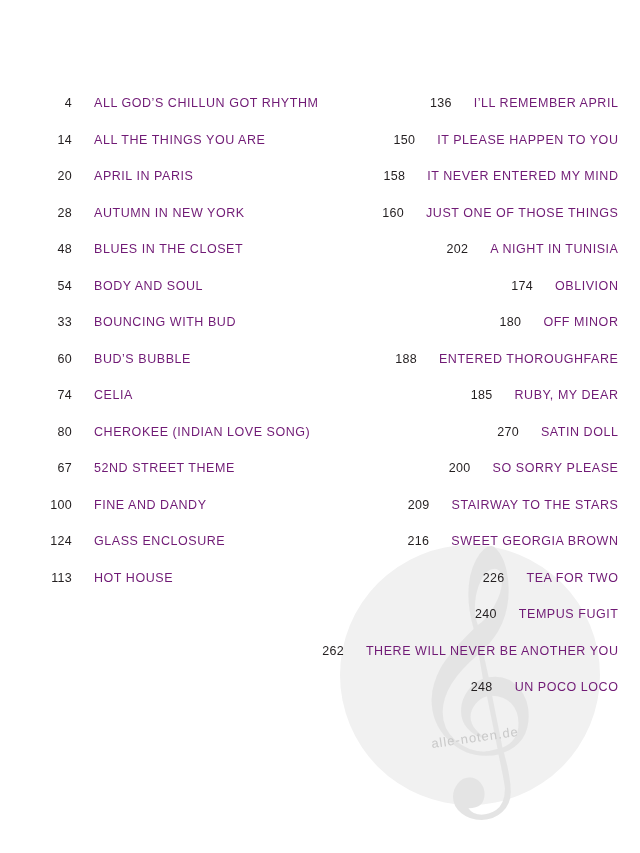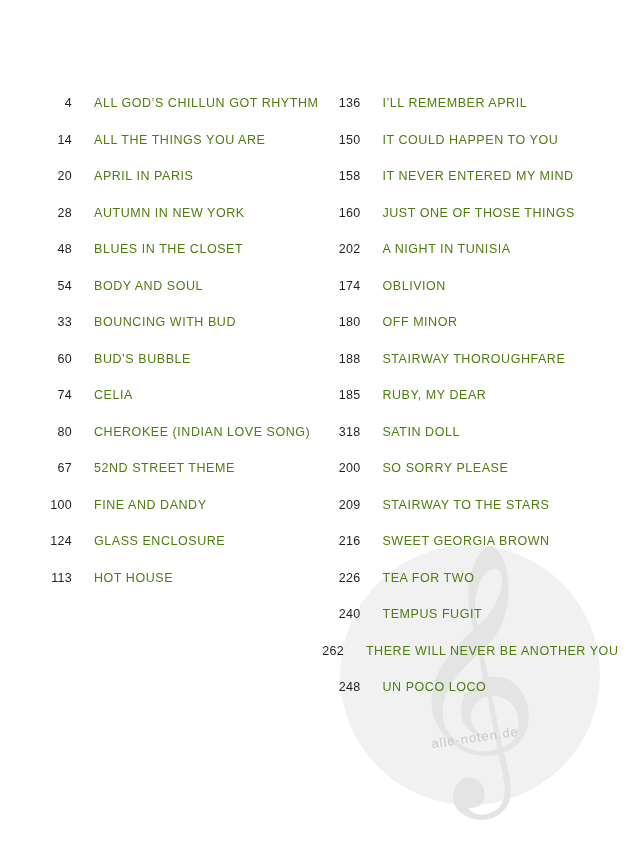--- a/index.html
+++ b/index.html
@@ -68,40 +68,40 @@
   .columns {
     display: flex;
     flex-direction: row;
     align-items: flex-start;
   }
   .column {
     display: flex;
     flex-direction: column;
   }
   .column.left { width: 292px; }
-  .column.right { width: 300px; }
+  .column.right { width: 300px; align-items: flex-end; }
 
   .entry {
     display: flex;
     flex-direction: row;
     align-items: baseline;
     height: 36.5px;
   }
   .entry .page-num {
     width: 42px;
     text-align: right;
     font-size: 12.5px;
     letter-spacing: 0.3px;
     color: #231f20;
   }
   .entry .title {
     margin-left: 22px;
     font-size: 12.5px;
     letter-spacing: 0.55px;
-    color: #4d7c0f;
+    color: #701a75;
     white-space: nowrap;
   }
 </style>
 </head>
 <body>
 
 <div id="watermark">
   <div class="disc"></div>
   <div class="clef">𝄞</div>
   <div class="wm-text">alle-noten.de</div>
@@ -167,21 +167,21 @@
           <span class="title">HOT HOUSE</span>
         </div>
       </div>
     <div class="column right">
         <div class="entry">
           <span class="page-num">136</span>
           <span class="title">I’LL REMEMBER APRIL</span>
         </div>
         <div class="entry">
           <span class="page-num">150</span>
-          <span class="title">IT COULD HAPPEN TO YOU</span>
+          <span class="title">IT PLEASE HAPPEN TO YOU</span>
         </div>
         <div class="entry">
           <span class="page-num">158</span>
           <span class="title">IT NEVER ENTERED MY MIND</span>
         </div>
         <div class="entry">
           <span class="page-num">160</span>
           <span class="title">JUST ONE OF THOSE THINGS</span>
         </div>
         <div class="entry">
@@ -191,28 +191,28 @@
         <div class="entry">
           <span class="page-num">174</span>
           <span class="title">OBLIVION</span>
         </div>
         <div class="entry">
           <span class="page-num">180</span>
           <span class="title">OFF MINOR</span>
         </div>
         <div class="entry">
           <span class="page-num">188</span>
-          <span class="title">STAIRWAY THOROUGHFARE</span>
+          <span class="title">ENTERED THOROUGHFARE</span>
         </div>
         <div class="entry">
           <span class="page-num">185</span>
           <span class="title">RUBY, MY DEAR</span>
         </div>
         <div class="entry">
-          <span class="page-num">318</span>
+          <span class="page-num">270</span>
           <span class="title">SATIN DOLL</span>
         </div>
         <div class="entry">
           <span class="page-num">200</span>
           <span class="title">SO SORRY PLEASE</span>
         </div>
         <div class="entry">
           <span class="page-num">209</span>
           <span class="title">STAIRWAY TO THE STARS</span>
         </div>

